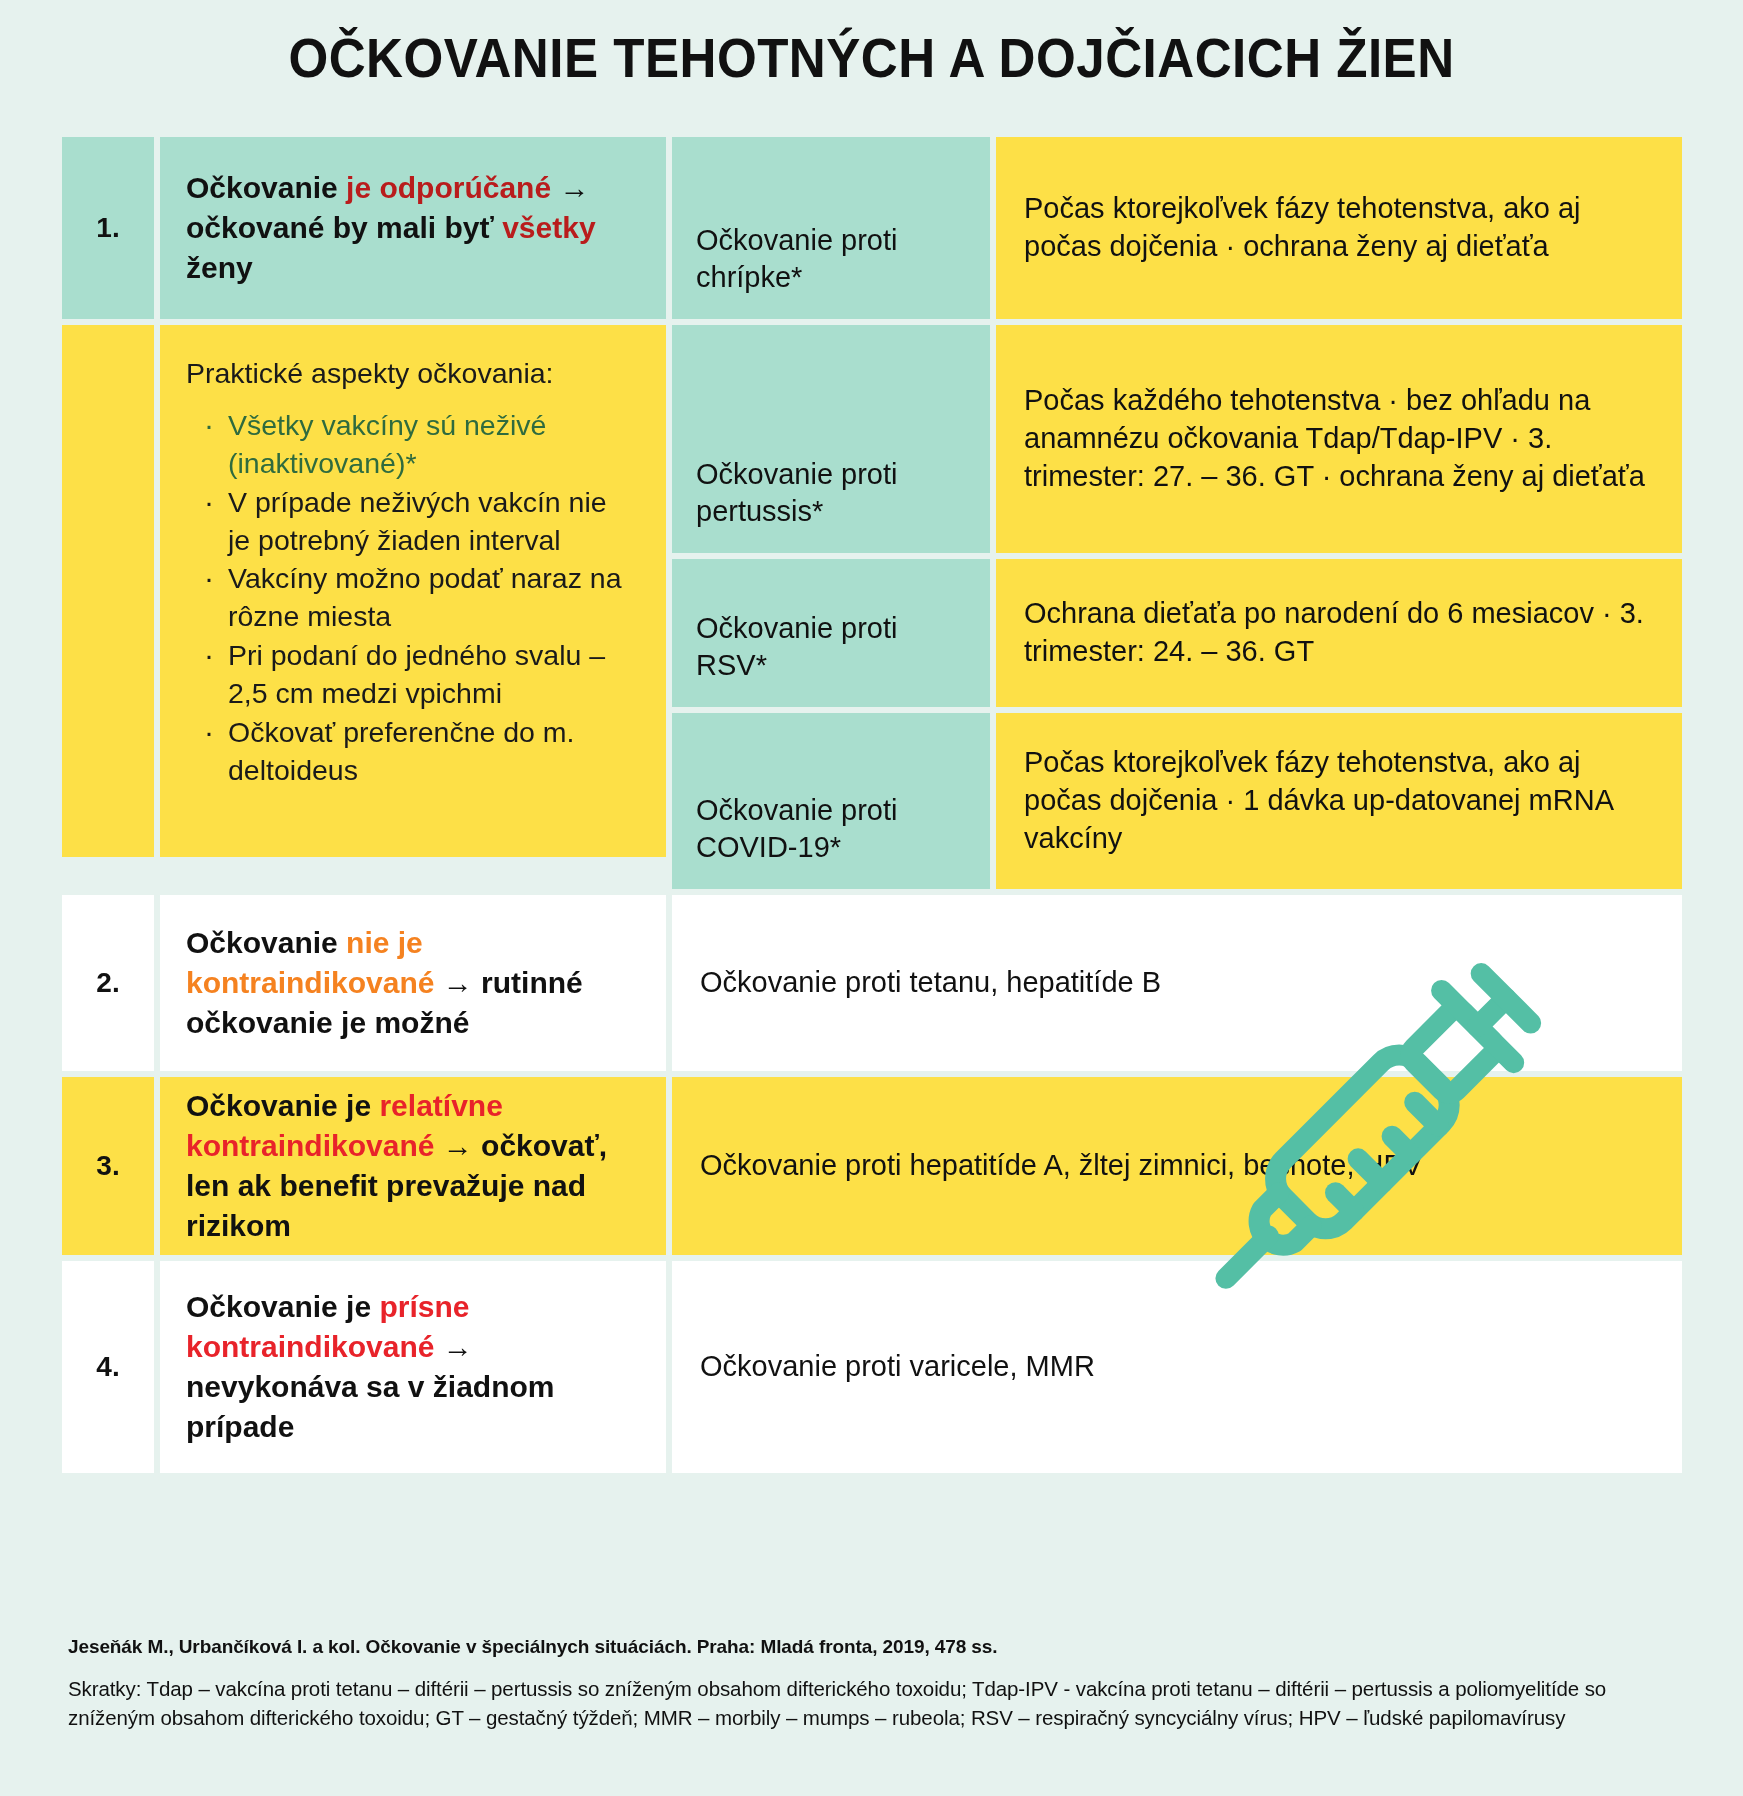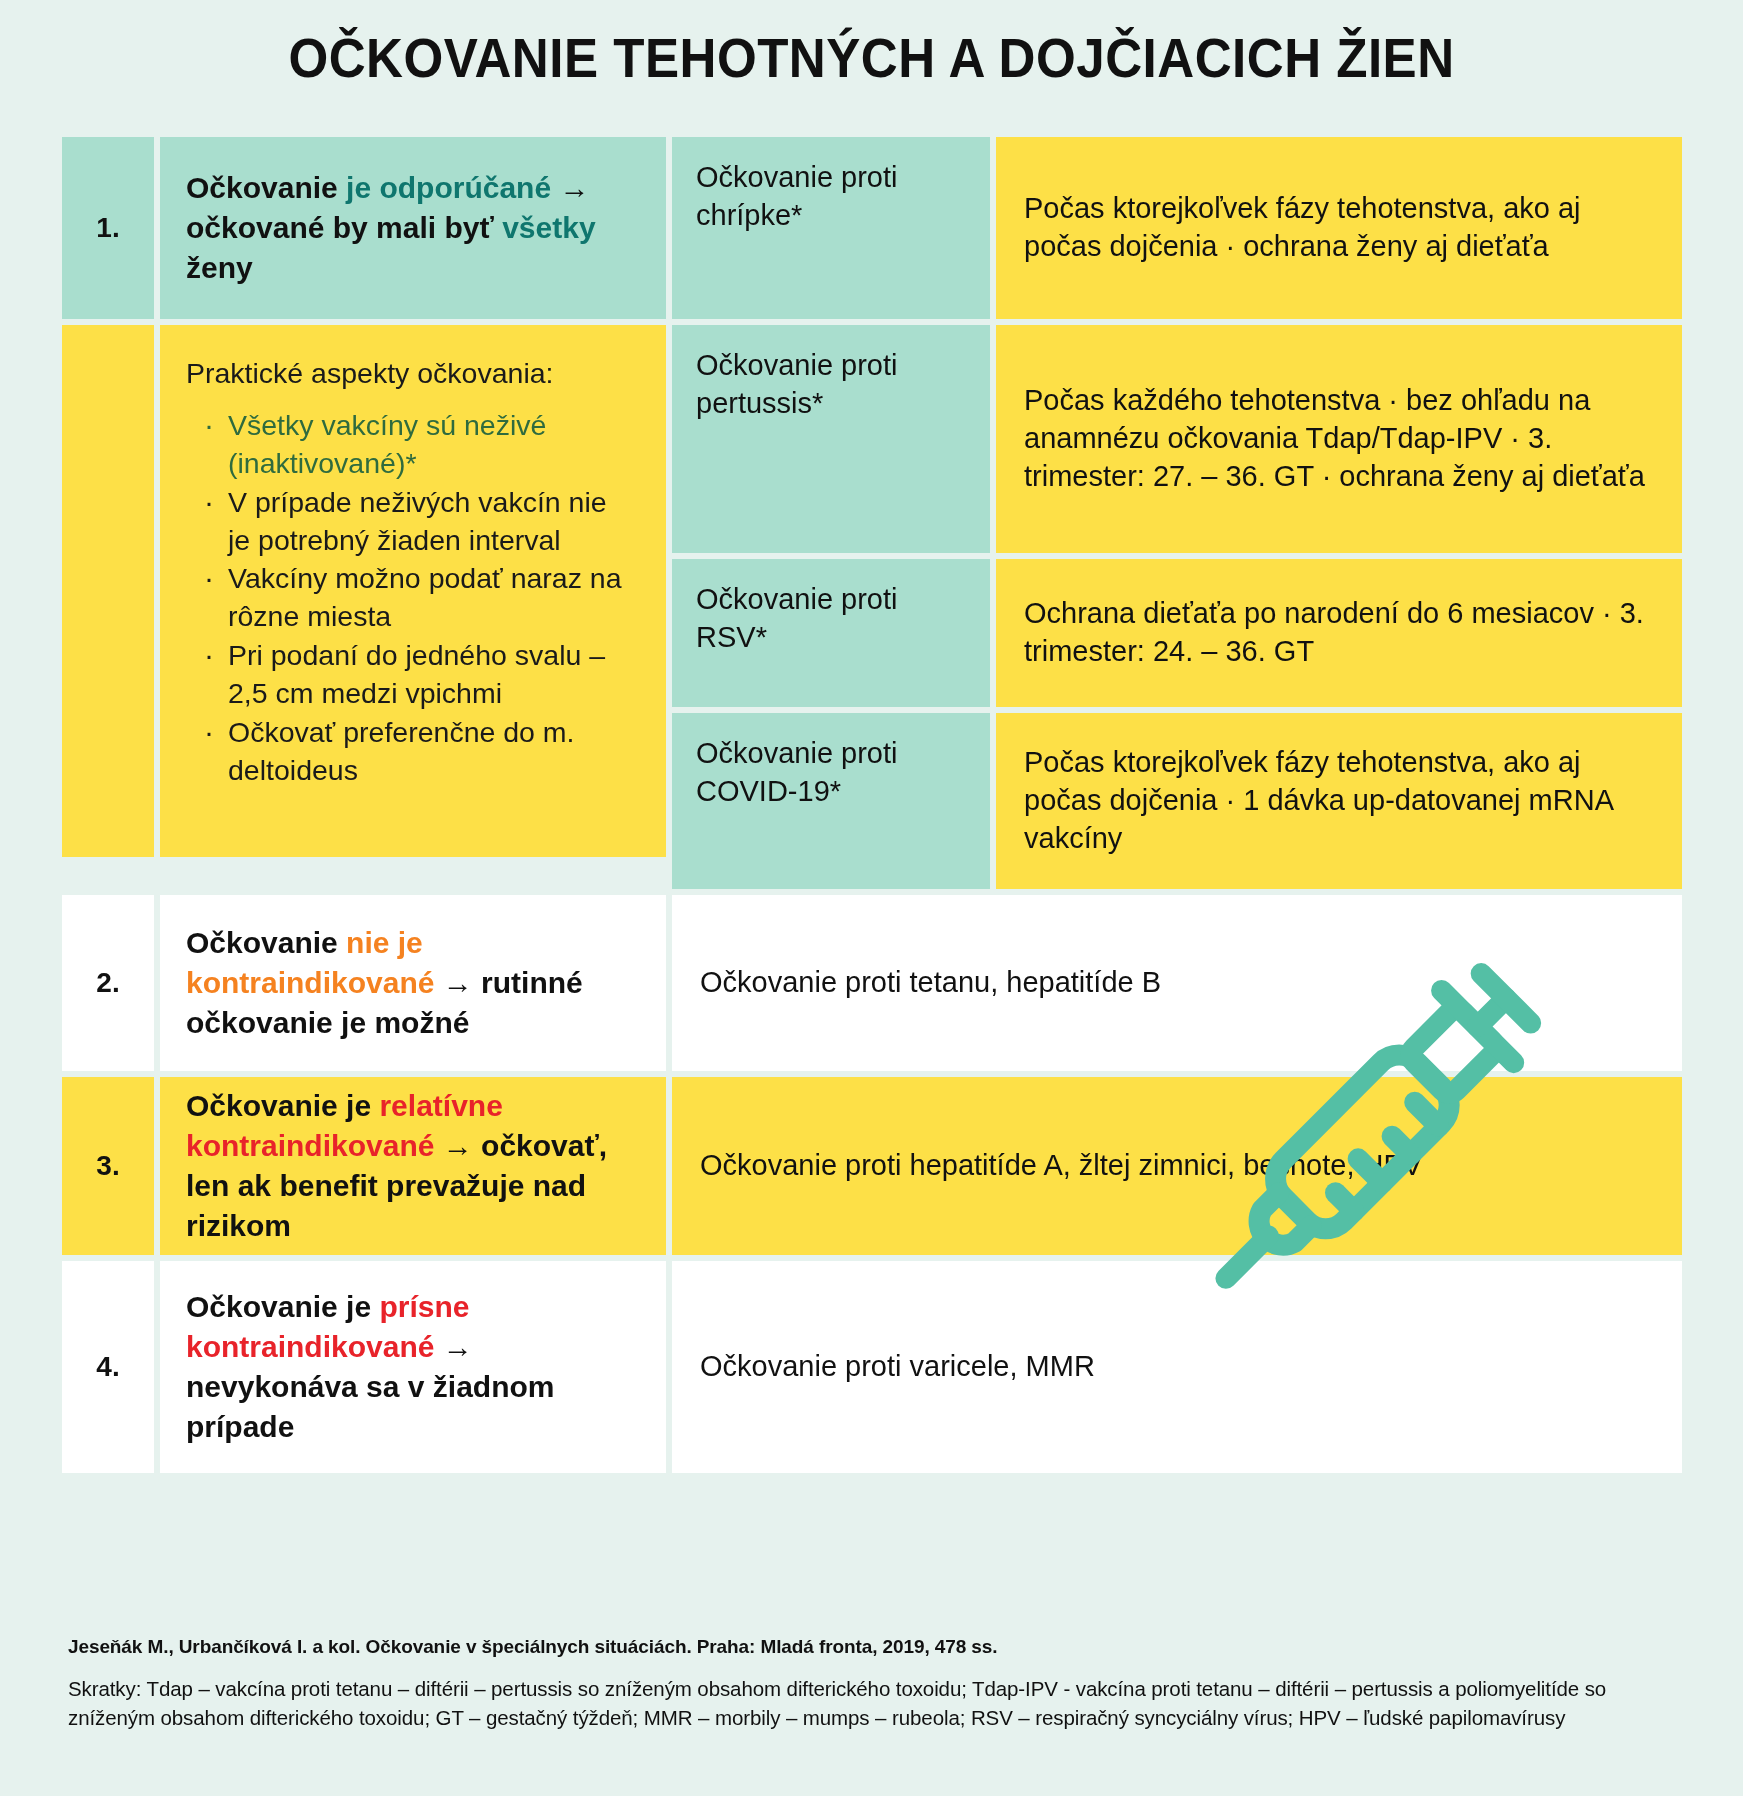--- a/index.html
+++ b/index.html
@@ -68,21 +68,21 @@
     flex-direction: column;
     justify-content: center;
   }
 
   .col-vax {
     width: 318px;
     flex: 0 0 318px;
     padding: 22px 24px;
     box-sizing: border-box;
     display: flex;
-    align-items: flex-start;
+    align-items: flex-end;
   }
 
   .col-note {
     flex: 1 1 auto;
     padding: 16px 26px 16px 28px;
     box-sizing: border-box;
     display: flex;
     align-items: center;
   }
 
@@ -93,21 +93,21 @@
 
   .gap-v { width: 6px; flex: 0 0 6px; background: transparent; }
 
   
   .headline {
     font-weight: bold;
     font-size: 30px;
     line-height: 1.34;
     color: #111111;
   }
-  .hl-green { color: #0f766e; }
+  .hl-green { color: #b91c1c; }
   .hl-orange { color: #f58220; }
   .hl-red { color: #e8232a; }
 
   .practical-title {
     font-size: 28.5px;
     line-height: 1.33;
     color: #1a1a1a;
     margin-bottom: 2px;
   }
   ul.practical {

